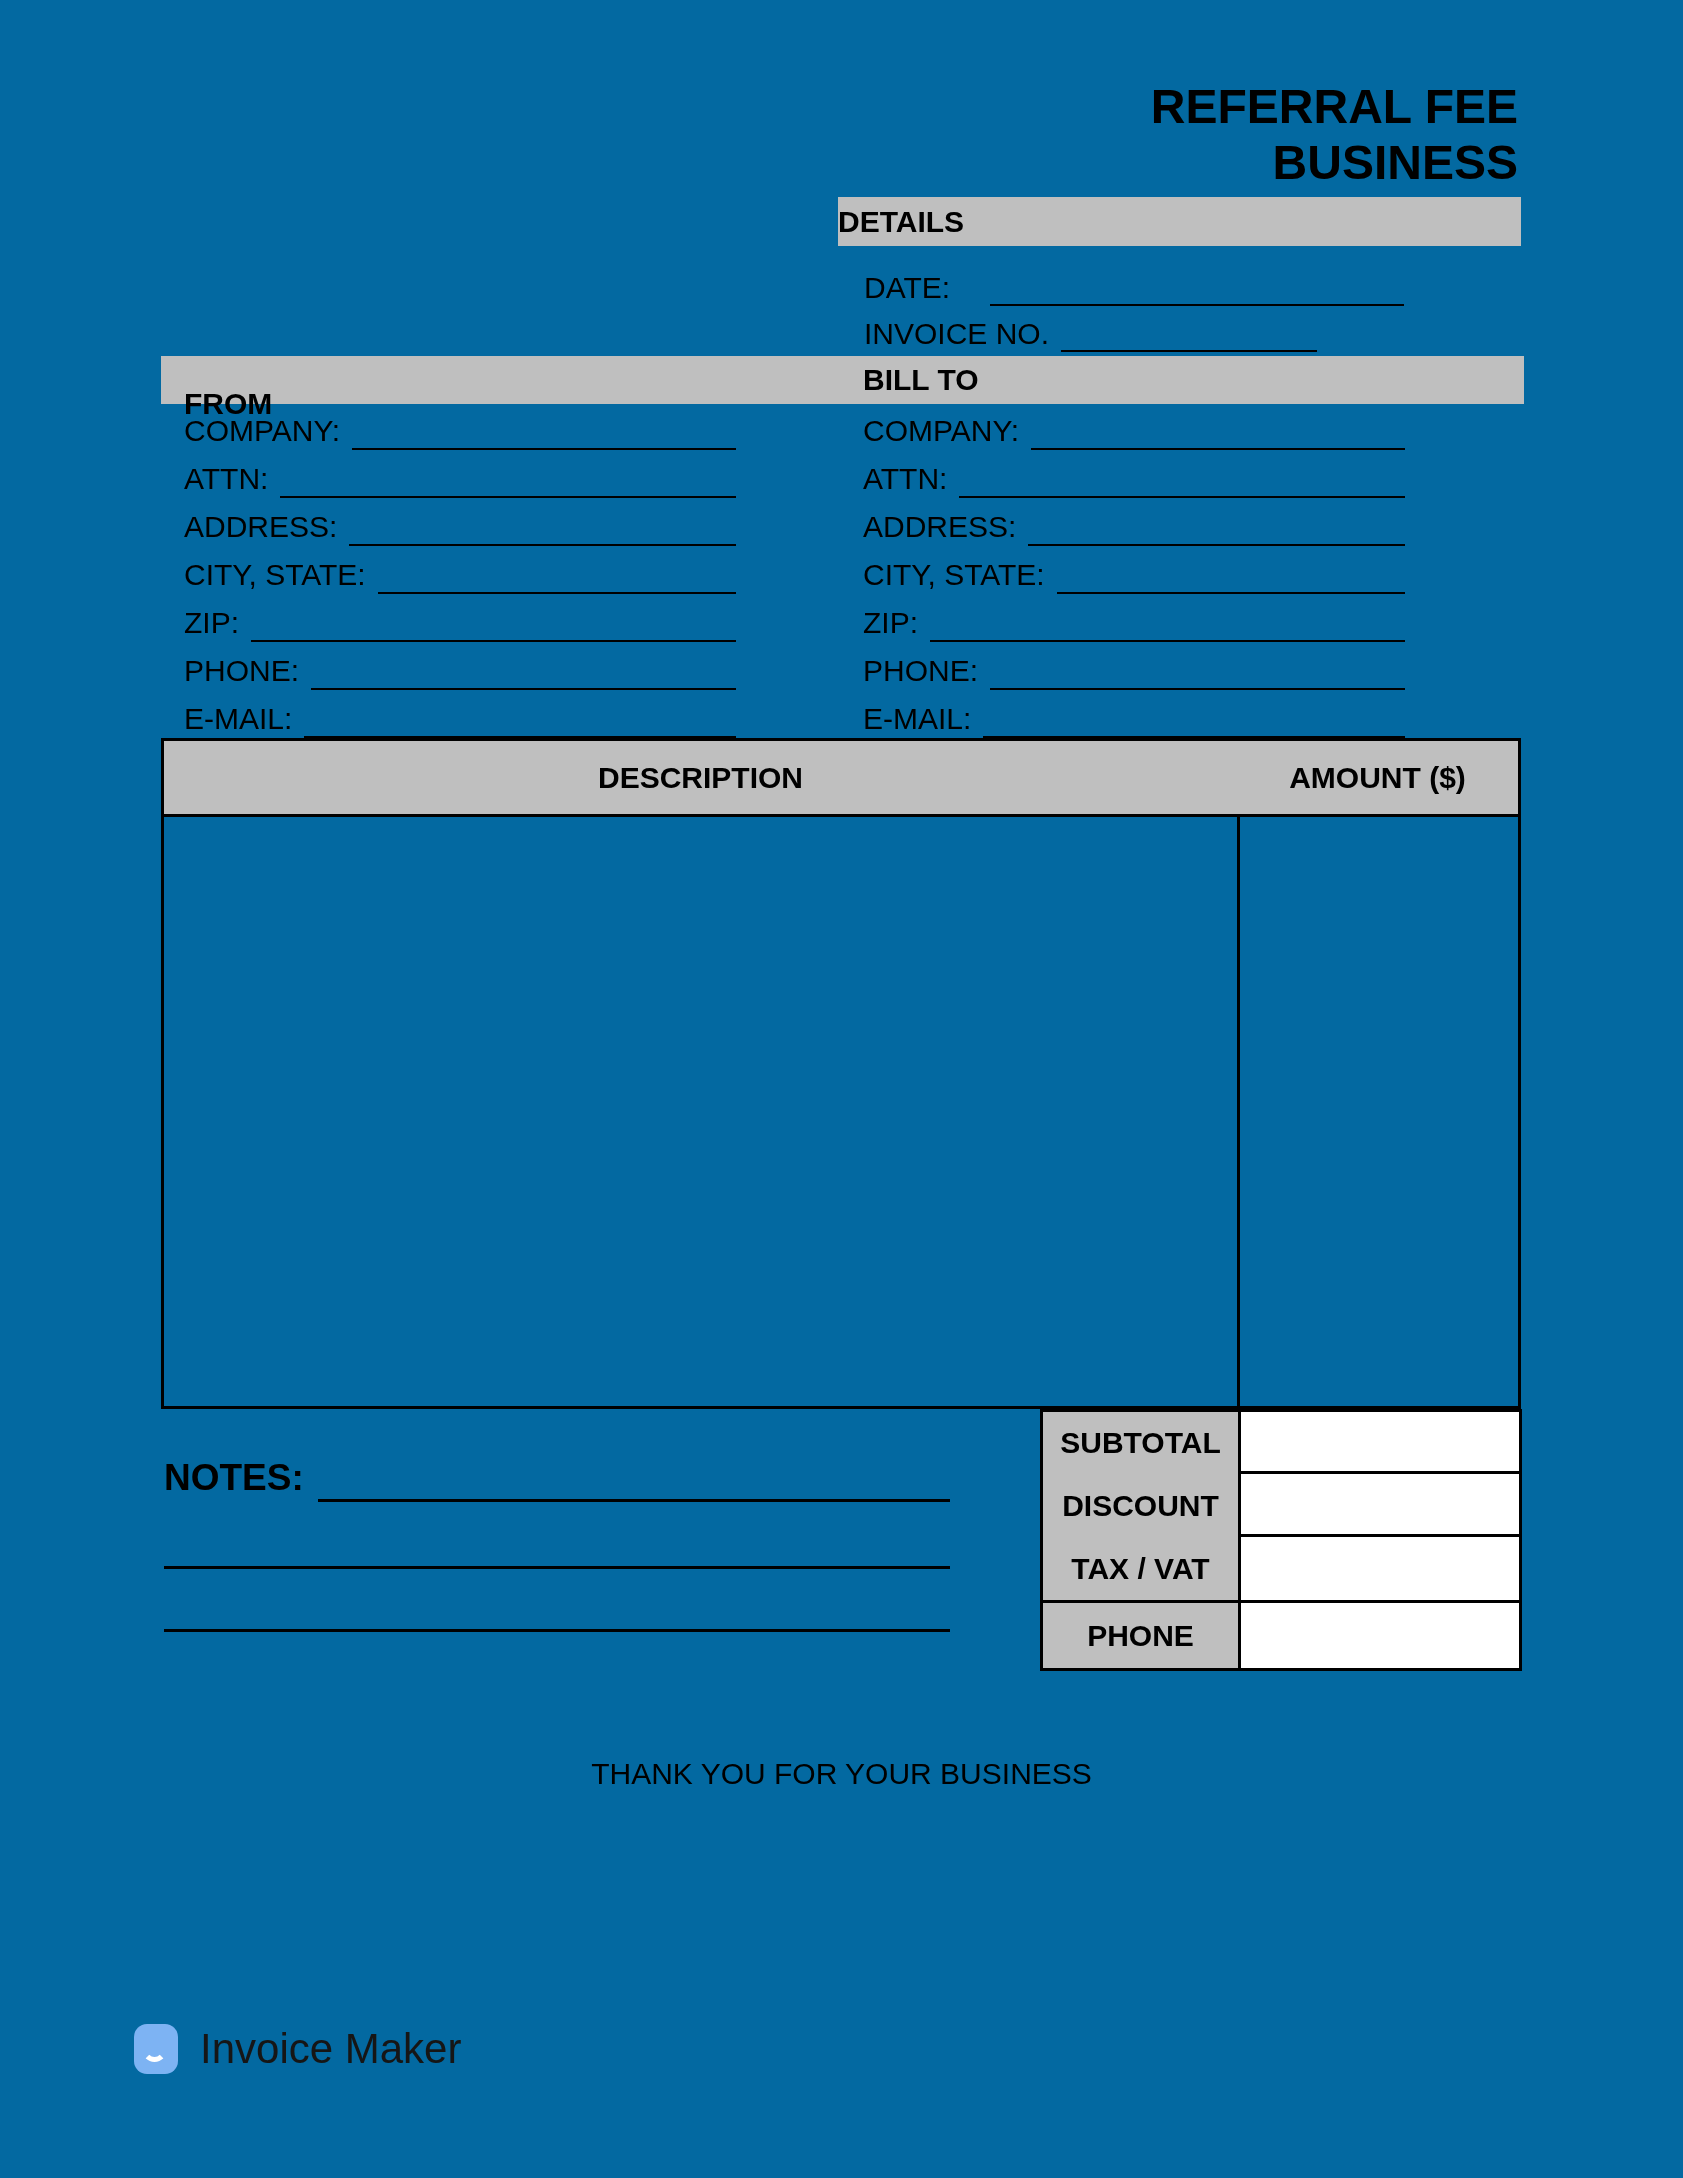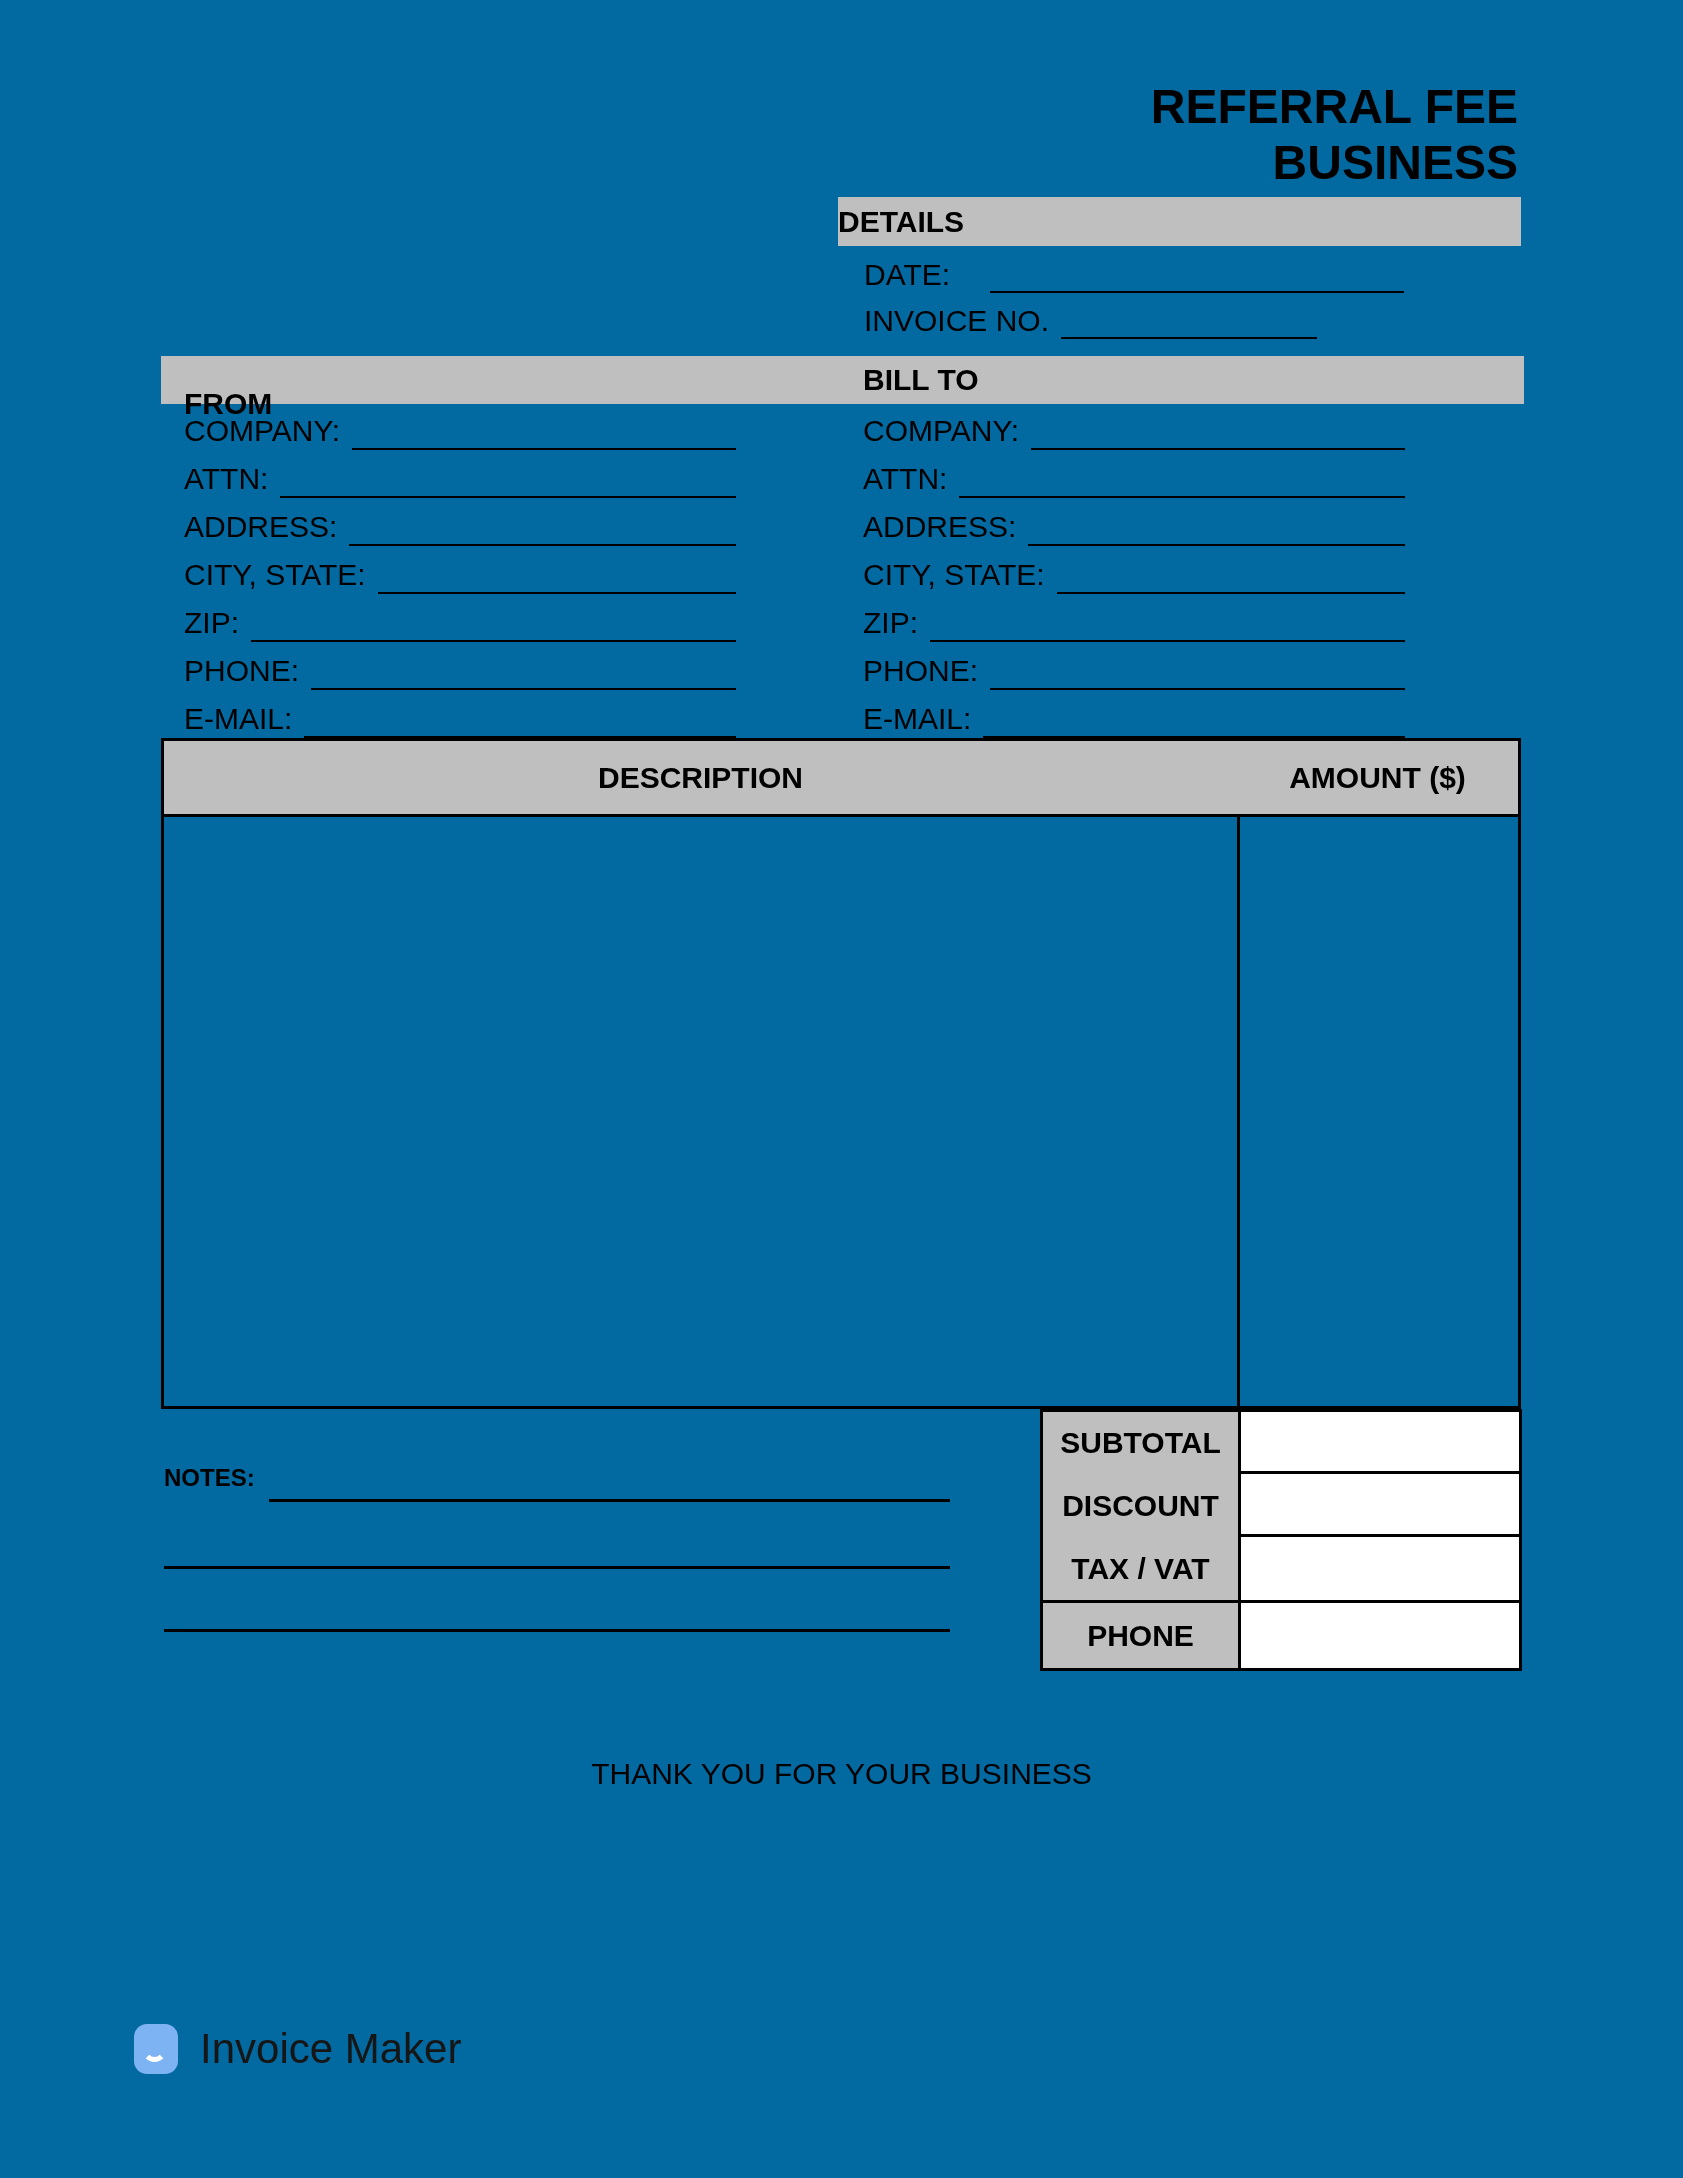--- a/index.html
+++ b/index.html
@@ -20,21 +20,21 @@
   .bar{background:var(--bar-gray);font-weight:bold;font-size:30px;}
   .frow{display:flex;height:48px;}
   .flabel{font-size:30px;line-height:48px;white-space:pre;}
   .fline{flex:1;margin-left:12px;margin-bottom:5px;border-bottom:2px solid var(--ink);}
 
   
   .details{position:absolute;left:838px;top:197px;width:683px;}
   .details-bar{height:49px;line-height:49px;}
   .details .frow{padding-left:26px;height:46px;}
   .details .flabel{line-height:46px;}
-  .details .frow.date-row{margin-top:6px;margin-right:117px;gap:28px;}
+  .details .frow.date-row{margin-top:19px;margin-right:117px;gap:28px;}
   .details .frow.invno-row{margin-right:204px;}
 
   
   .parties{position:absolute;left:161px;top:356px;width:1363px;}
   .parties-bar{height:48px;line-height:48px;display:flex;}
   .parties-bar .h-from{width:686px;padding-left:23px;margin-top:24px;}
   .parties-bar .h-billto{padding-left:16px;}
   .party-cols{display:flex;padding-top:3px;}
   .party-col{display:flex;flex-direction:column;}
   .party-col.from{width:674px;padding-left:23px;padding-right:99px;}
@@ -54,21 +54,21 @@
   .totals{position:absolute;left:1040px;top:1409px;width:482px;height:262px;border:3px solid var(--ink);display:grid;grid-template-columns:195px 1fr;grid-template-rows:62px 63px 63px 1fr;}
   .tlabel{background:var(--bar-gray);font-weight:bold;font-size:30px;display:flex;align-items:center;justify-content:center;}
   .tvalue{border-left:3px solid var(--ink);background:#fff;}
   .tvalue.rb{border-bottom:3px solid var(--ink);}
   .row-total-label{border-top:3px solid var(--ink);}
   .row-total-value{border-top:3px solid var(--ink);}
 
   
   .notes{position:absolute;left:164px;top:1449px;width:786px;}
   .notes-row1{display:flex;height:57px;}
-  .notes-label{font-weight:bold;font-size:24px;line-height:57px;white-space:pre;}
+  .notes-label{font-weight:bold;font-size:37px;line-height:57px;white-space:pre;}
   .notes-row1 .nline{flex:1;margin-left:14px;margin-bottom:4px;border-bottom:3px solid var(--ink);}
   .notes-line{height:63px;border-bottom:3px solid var(--ink);}
 
   
   .thanks{position:absolute;left:0;top:1754px;width:100%;text-align:center;font-size:30px;line-height:40px;}
   .brand{position:absolute;left:134px;top:2024px;display:flex;align-items:center;}
   .brand-icon{position:relative;width:44px;height:50px;border-radius:13px;background:var(--logo-blue);}
   .brand-smile{position:absolute;left:8px;top:13px;width:25px;height:25px;border-radius:50%;border:5px solid transparent;border-bottom-color:#ffffff;}
   .brand-name{margin-left:22px;font-size:42px;color:var(--logo-text);line-height:50px;}
 </style>

